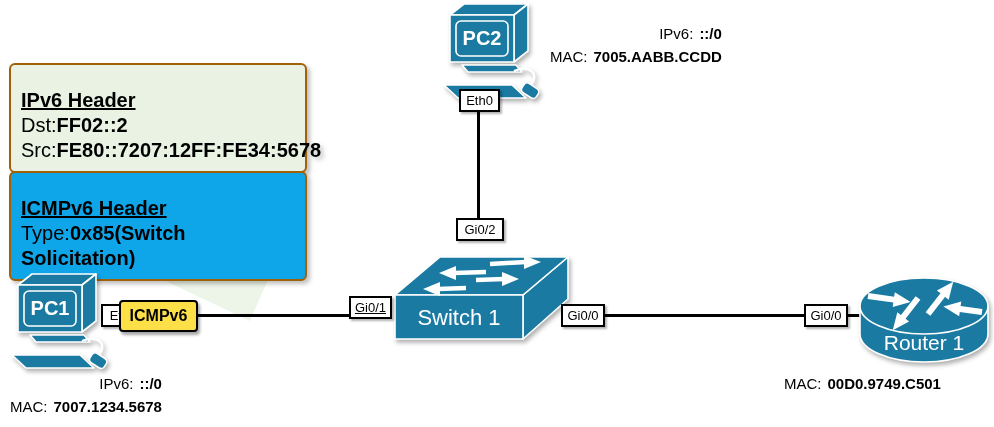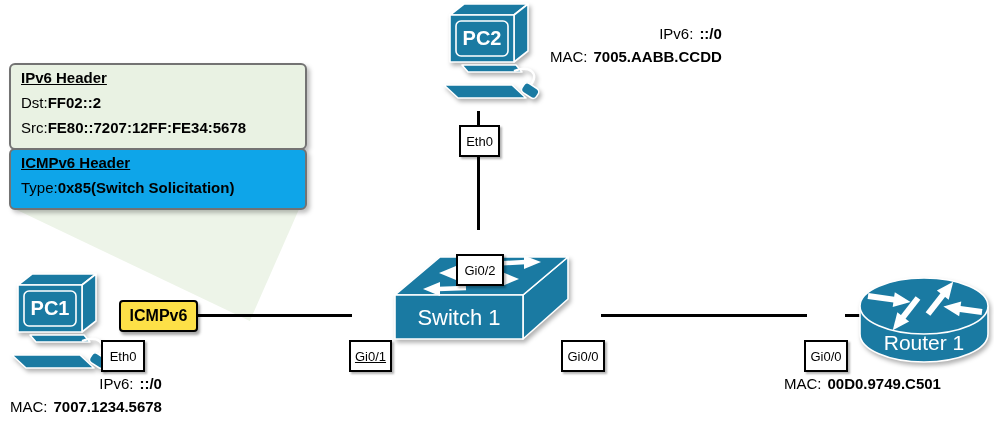--- a/index.html
+++ b/index.html
@@ -6,34 +6,34 @@
   body{font-family:"Liberation Sans", sans-serif;color:#000;}
   .stage{position:relative;width:994px;height:427px;background:#ffffff;overflow:hidden;}
 
   
   .pointer{position:absolute;left:12px;top:209px;width:290px;height:112px;
     background:#EDF4E8;clip-path:polygon(1% 0,99% 0,82% 100%);z-index:0;}
 
   
   .callout{position:absolute;left:9px;top:63px;width:298px;z-index:2;
     filter:drop-shadow(3px 3px 2px rgba(0,0,0,0.25));}
-  .callout-sec{box-sizing:border-box;border:2px solid #737373;border-radius:6px;
-    padding:0 10px 8px 10px;font-size:15px;line-height:25px;}
+  .callout-sec{box-sizing:border-box;border:2px solid #a16207;border-radius:6px;
+    padding:23px 10px 8px 10px;font-size:20px;line-height:25px;}
   .callout-sec.green{background:#E9F2E3;}
   .callout-sec.yellow{background:#0ea5e9;margin-top:-2px;}
   .c-title{font-weight:bold;text-decoration:underline;}
   .c-val{font-weight:bold;}
 
   
   .line{position:absolute;background:#000;z-index:1;}
 
   
-  .port{position:absolute;box-sizing:border-box;height:32px;display:flex;align-items:center;
+  .port{position:absolute;box-sizing:border-box;height:23px;display:flex;align-items:center;
     justify-content:center;background:#fff;border:2px solid #000;font-size:13px;line-height:1;
-    z-index:3;box-shadow:2px 2px 2px rgba(0,0,0,0.30);margin-top:36px;}
+    z-index:3;box-shadow:2px 2px 2px rgba(0,0,0,0.30);}
 
   
   .packet-box{position:absolute;left:119px;top:300px;width:79px;height:32px;box-sizing:border-box;
     display:flex;align-items:center;justify-content:center;background:#fde047;border:2px solid #000;
     border-radius:4px;font-size:16px;font-weight:bold;z-index:4;box-shadow:2px 3px 3px rgba(0,0,0,0.35);}
 
   
   .dev-svg{position:absolute;z-index:2;filter:drop-shadow(2px 3px 2px rgba(0,0,0,0.30));}
   .dev{fill:#1A7AA2;stroke:#fff;stroke-width:1.6;stroke-linejoin:round;}
   .wht{fill:#fff;stroke:none;}
@@ -101,21 +101,21 @@
         <polygon class="wht" points="134,6.5 151,13 134,20" stroke="none"></polygon>
       <line x1="96" y1="23" x2="64" y2="24"></line>
         <polygon class="wht" points="66,17 49,24 66,31" stroke="none"></polygon>
       <line x1="86" y1="31" x2="114" y2="30"></line>
         <polygon class="wht" points="112,23 129,30 112,37" stroke="none"></polygon>
       <line x1="76" y1="39" x2="48" y2="40"></line>
         <polygon class="wht" points="50,33 33,40 50,47" stroke="none"></polygon>
     </g>
     <text class="devtext" x="69" y="76" font-size="22" text-anchor="middle">Switch 1</text>
   </svg>
-  <div class="port" style="left:349px;top:304px;width:43px;text-decoration:underline;">Gi0/1</div>
+  <div class="port" style="left:349px;top:296px;width:43px;text-decoration:underline;">Gi0/1</div>
   <div class="port" style="left:561px;top:304px;width:44px;">Gi0/0</div>
 
   <div class="port" style="left:804px;top:304px;width:44px;">Gi0/0</div>
   <svg class="dev-svg" style="left:856px;top:252px;" width="136" height="114" viewBox="0 0 136 114">
     <path class="dev" d="M4 54 V82 A64 28 0 0 0 132 82 V54 Z"></path>
     <ellipse class="dev" cx="68" cy="54" rx="64" ry="28"></ellipse>
     <g stroke="#fff" stroke-width="6">
       <g transform="translate(12,44) rotate(8)">
           <line x1="0" y1="0" x2="28" y2="0"></line>
           <polygon class="wht" points="26,-7.5 43,0 26,7.5" stroke="none"></polygon>

